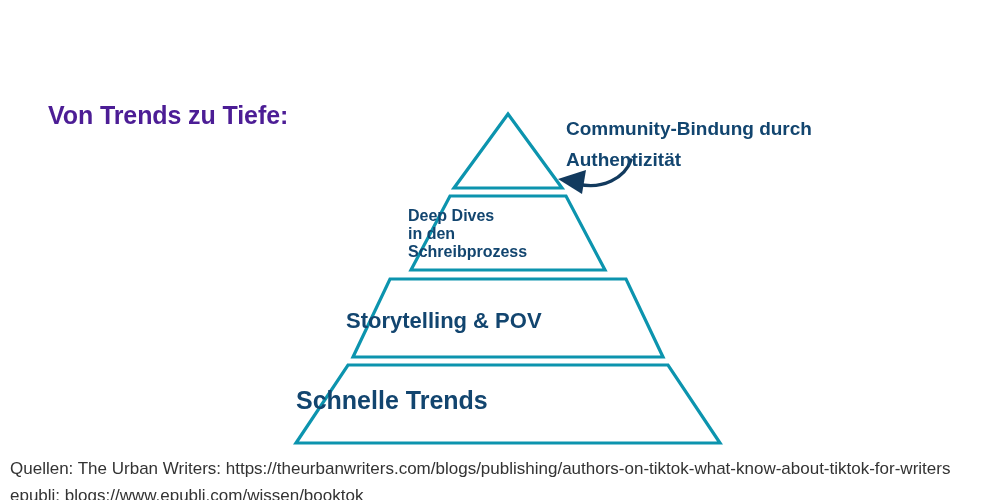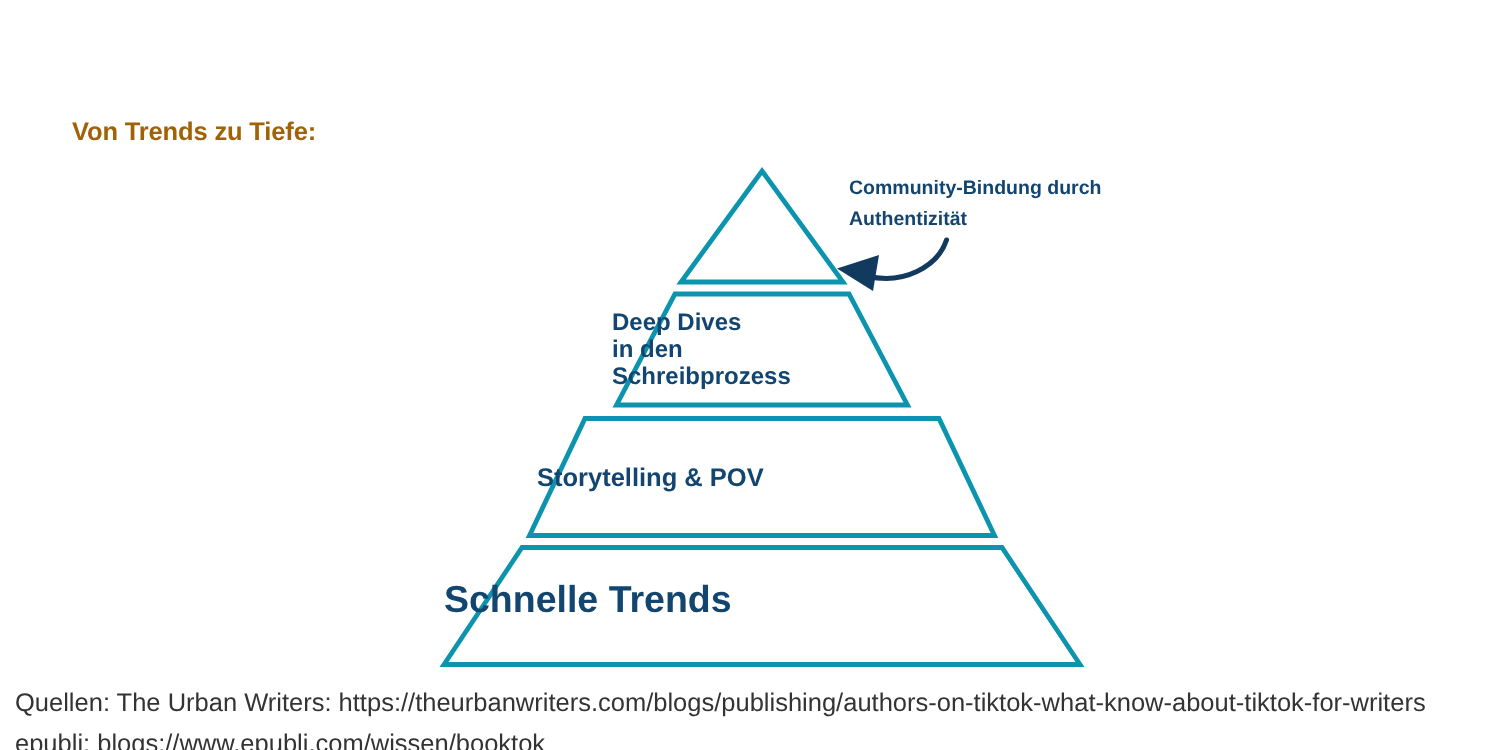--- a/index.html
+++ b/index.html
@@ -16,22 +16,22 @@
   }
   #stage {
     position: relative;
     width: 1000px;
     height: 500px;
   }
   .title-block {
     position: absolute;
     left: 48px;
     top: 30px;
-    color: #a16207;
-    font-size: 17px;
+    color: #4c1d95;
+    font-size: 25px;
     font-weight: bold;
     line-height: 1.36;
     letter-spacing: -0.1px;
     white-space: pre;
   }
   .title-line { display: block; }
 
   #pyramid-svg {
     position: absolute;
     left: 0;
@@ -47,39 +47,39 @@
     line-height: 1.12;
     white-space: pre-line;
   }
   #tier-label-2 {
     left: 408px;
     top: 207px;
     width: 200px;
     font-size: 16px;
   }
   #tier-label-3 {
-    left: 358px;
+    left: 346px;
     top: 309px;
     width: 305px;
-    font-size: 17px;
+    font-size: 22px;
   }
   #tier-label-4 {
     left: 296px;
     top: 386px;
     width: 424px;
     font-size: 25px;
   }
 
   .annotation {
     position: absolute;
     left: 566px;
     top: 114px;
     width: 260px;
     color: #12456F;
-    font-size: 13px;
+    font-size: 19px;
     font-weight: bold;
     line-height: 1.62;
     white-space: pre-line;
   }
 
   .sources {
     position: absolute;
     left: 10px;
     top: 455px;
     color: #333333;

